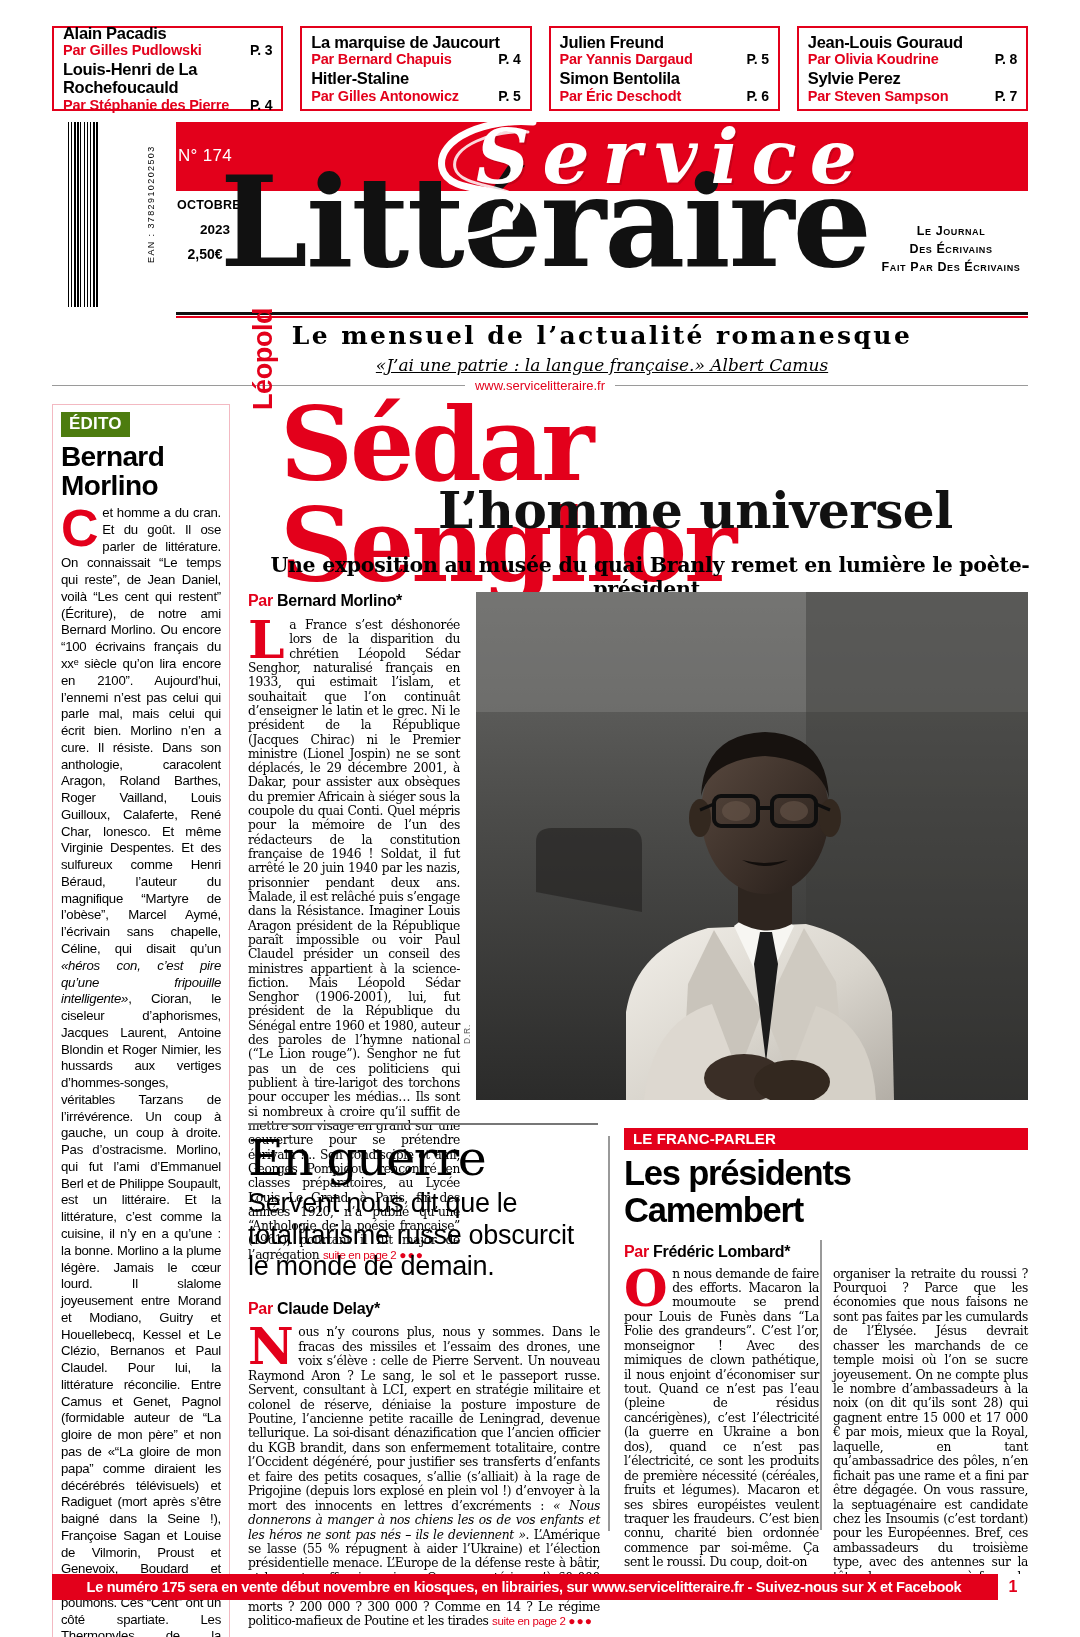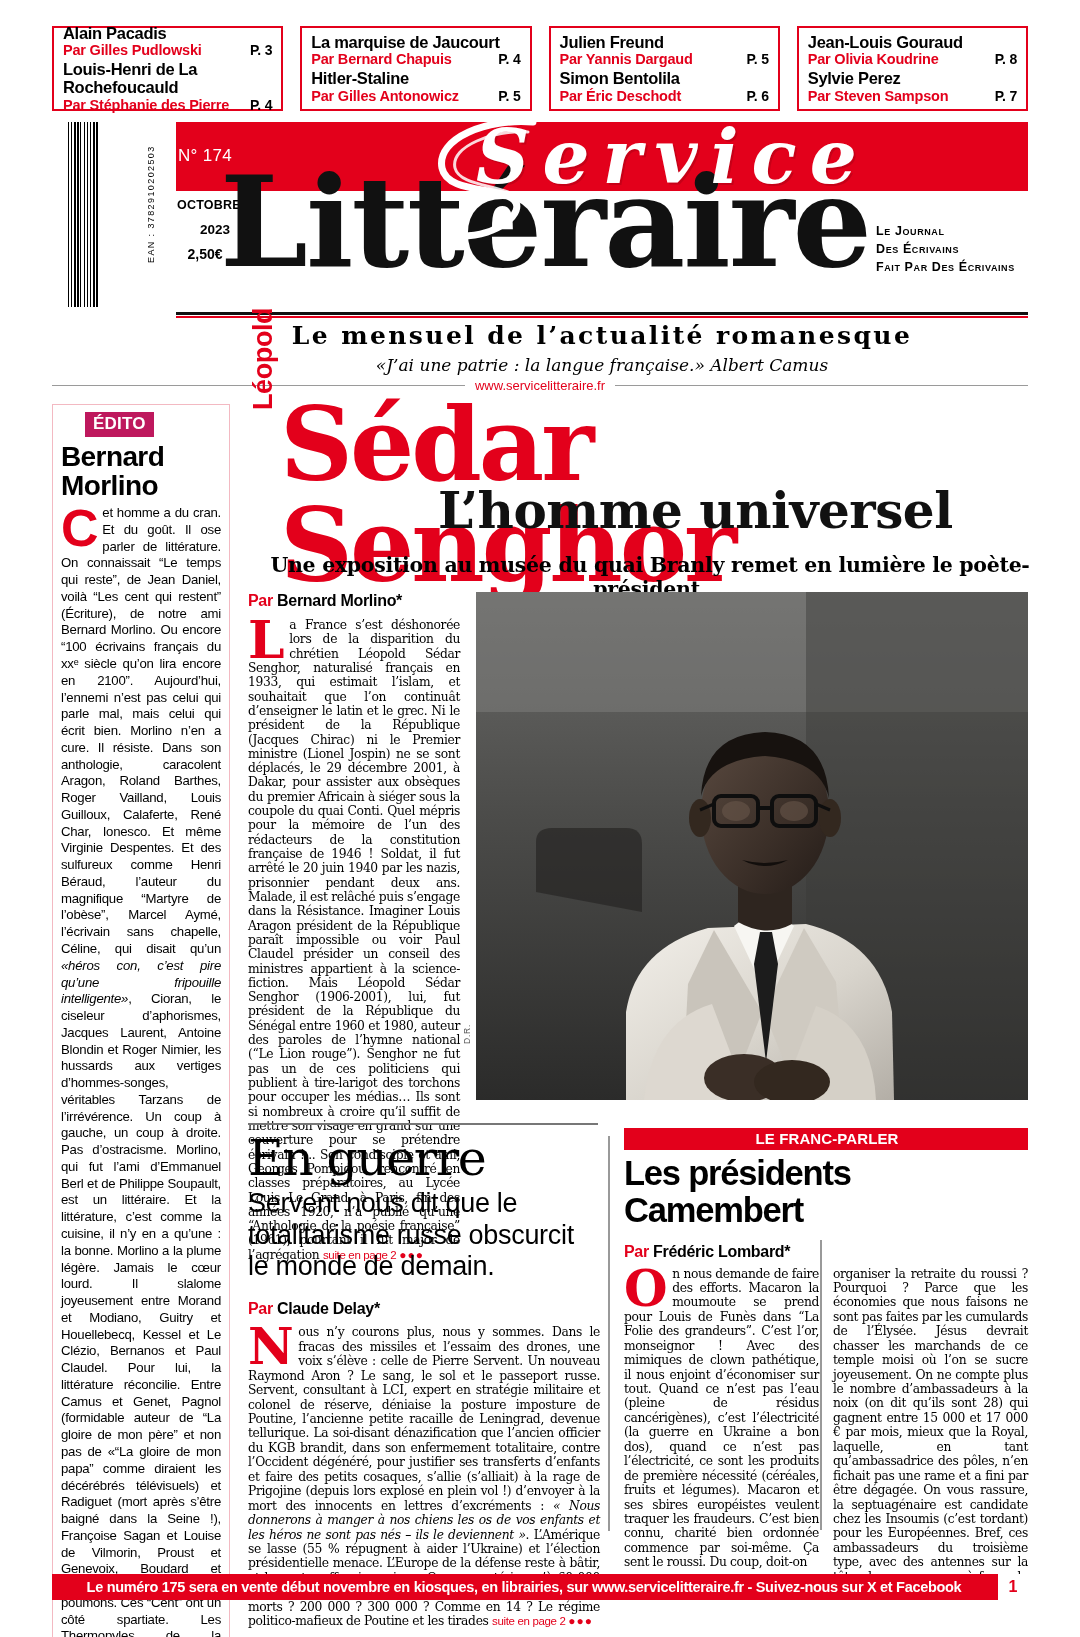--- a/index.html
+++ b/index.html
@@ -55,39 +55,39 @@
     text-shadow: 2px 2px 0 rgba(0,0,0,0.12);
   }
   .mast-litt {
     position:absolute; left:44px; top:38px; z-index:7;
     font-family:"DejaVu Serif", serif; font-weight:bold;
     font-size:125px; line-height:1; color:#111; letter-spacing:-2px;
   }
   .mast-swoosh {
     position:absolute; left:252px; top:-6px; width:120px; height:130px; z-index:9; pointer-events:none;
   }
-  .mast-tagright { position:absolute; right:2px; top:100px; width:150px; text-align:left; z-index:10; }
+  .mast-tagright { position:absolute; right:2px; top:100px; width:150px; text-align:center; z-index:10; }
   .mast-tagright div { font-size:12.5px; font-weight:bold; font-variant:small-caps; letter-spacing:0.6px; line-height:1.45; }
 
   .mast-rule { position:absolute; left:124px; top:190px; width:852px; }
   .mast-rule .r1 { height:2.5px; background:#111; }
   .mast-rule .r2 { height:2px; background:#E3001B; margin-top:1.5px; }
   .mast-slogan { position:absolute; left:124px; top:199px; width:852px; text-align:center;
     font-family:"DejaVu Serif", serif; font-weight:bold; font-size:25px; letter-spacing:2.4px; }
   .mast-quote { position:absolute; left:124px; top:233px; width:852px; text-align:center;
-    font-family:"DejaVu Serif", serif; font-style:italic; font-size:17px; }
+    font-family:"DejaVu Serif", serif; font-style:italic; font-size:17px;text-decoration:underline; }
 
   .www-line { position:absolute; left:52px; top:378px; width:976px; display:flex; align-items:center; gap:10px; }
   .www-line .hr { flex:1; height:1.5px; background:#9a9a9a; }
   .www-line .txt { font-size:13px; color:#E3001B; font-weight:normal; }
 
   
   .edito { position:absolute; left:52px; top:404px; width:178px; }
   .edito-frame { border:1.5px solid #f3b9c2; padding:7px 8px 8px 8px; }
-  .edito-tag { background:#be185d; color:#fff; font-weight:bold; font-size:17px; padding:2px 8px 3px 8px; display:inline-block; letter-spacing:0.2px;margin-left:24px; }
+  .edito-tag { background:#4d7c0f; color:#fff; font-weight:bold; font-size:17px; padding:2px 8px 3px 8px; display:inline-block; letter-spacing:0.2px; }
   .edito-name { font-size:28px; font-weight:bold; line-height:1.02; letter-spacing:-0.6px; margin-top:6px; margin-bottom:5px; }
   .edito-body { font-size:13.2px; line-height:1.27; text-align:justify; letter-spacing:-0.25px; }
   .edito-body .dropcap { float:left; font-size:52px; line-height:0.80; font-weight:bold; color:#E3001B; padding:3px 4px 0 0; font-family:"Liberation Sans",sans-serif; }
 
   
   .headzone { position:absolute; left:248px; top:398px; width:780px; height:190px; }
   .leopold {
     position:absolute; left:0px; top:12px;
     transform:rotate(-90deg); transform-origin:left top;
     color:#E3001B; font-weight:bold; font-size:27px; letter-spacing:-0.4px;
@@ -124,21 +124,21 @@
   .eg-title { font-family:"DejaVu Serif", serif; font-size:49px; line-height:1.05; letter-spacing:-1.5px; }
   .eg-stand { font-family:Liberation Sans, sans-serif; font-size:27px; line-height:1.16; letter-spacing:-0.3px; margin-top:4px; }
   .eg-byline { font-size:16px; font-weight:bold; margin-top:18px; margin-bottom:7px; letter-spacing:-0.3px; }
   .eg-byline .par { color:#E3001B; }
   .eg-body { font-family:"DejaVu Serif", serif; font-size:12.3px; line-height:1.175; text-align:justify; letter-spacing:-0.35px; }
   .eg-body .dropcap { float:left; font-size:50px; line-height:0.80; font-weight:bold; color:#E3001B; padding:2px 5px 0 0; font-family:"DejaVu Serif", serif; }
 
   .vdiv { position:absolute; top:1136px; width:1.5px; background:#999; }
 
   .franc { position:absolute; left:624px; top:1128px; width:404px; }
-  .fp-tag { background:#E3001B; color:#fff; font-weight:bold; font-size:15px; padding:2px 7px 3px 9px; letter-spacing:0.1px; display:block;text-align:center; }
+  .fp-tag { background:#E3001B; color:#fff; font-weight:bold; font-size:15px; padding:2px 7px 3px 9px; letter-spacing:0.1px; display:block; }
   .fp-title { font-size:34.5px; font-weight:bold; letter-spacing:-1.2px; line-height:1.08; margin-top:5px; }
   .fp-byline { font-size:16px; font-weight:bold; margin-top:13px; margin-bottom:6px; letter-spacing:-0.3px; }
   .fp-byline .par { color:#E3001B; }
   .fp-cols { display:flex; gap:14px; }
   .fp-col { width:195px; font-family:"DejaVu Serif", serif; font-size:12.3px; line-height:1.175; text-align:justify; letter-spacing:-0.35px; }
   .fp-col .dropcap { float:left; font-size:50px; line-height:0.80; font-weight:bold; color:#E3001B; padding:2px 5px 0 0; font-family:"DejaVu Serif", serif; }
 
   
   .footer { position:absolute; left:52px; top:1574px; width:976px; height:26px; background:#E3001B; display:flex; align-items:center; }
   .footer-txt { flex:1; text-align:center; color:#fff; font-size:14.5px; font-weight:bold; letter-spacing:-0.3px; }

